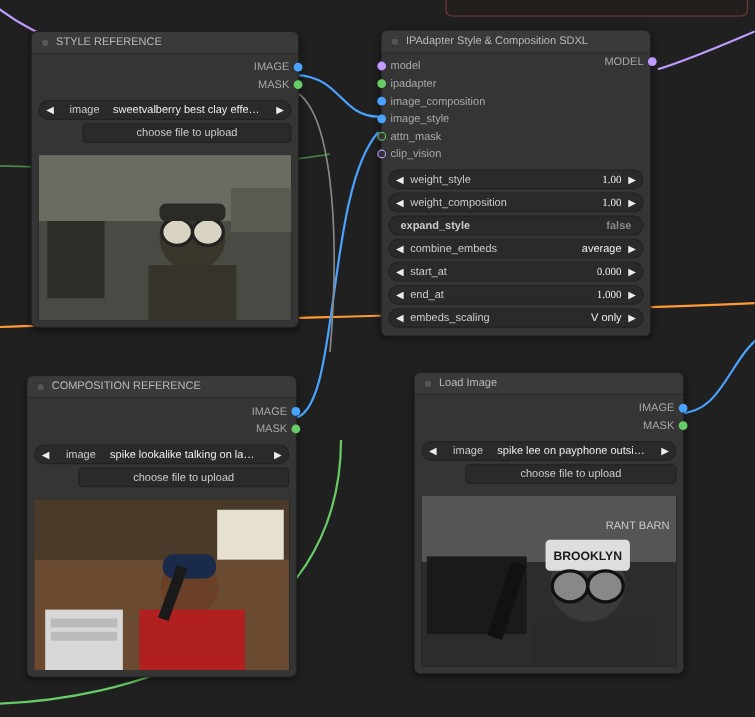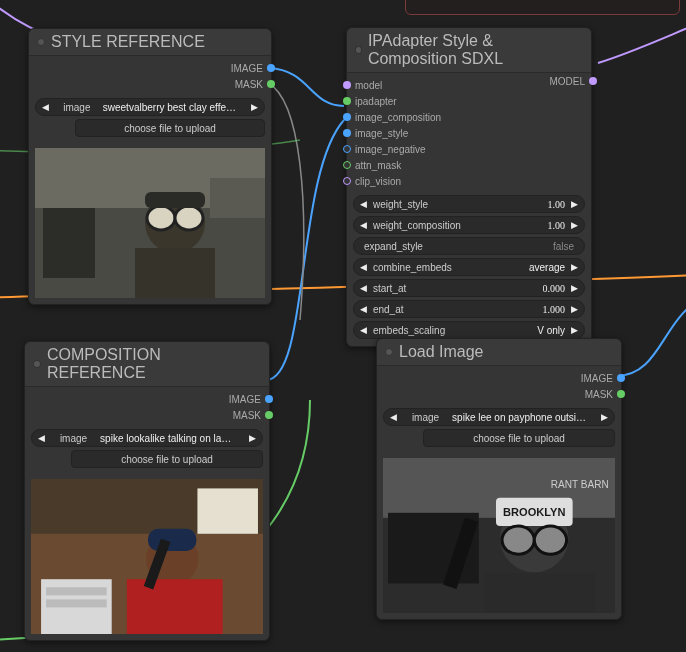--- a/index.html
+++ b/index.html
@@ -28,21 +28,21 @@
     box-shadow: 0 2px 6px rgba(0,0,0,0.5);
     z-index: 2;
   }
   .node-header {
     display: flex;
     align-items: center;
     padding: 4px 8px;
     background: #3a3a3a;
     border-radius: 6px 6px 0 0;
     border-bottom: 1px solid #2a2a2a;
-    font-size: 16px;
+    font-size: 10px;
     color: #bbb;
   }
   .collapse-dot {
     width: 8px; height: 8px;
     border-radius: 50%;
     background: #555;
     border: 1px solid #333;
     margin-right: 6px;
   }
   .ports {
@@ -82,20 +82,21 @@
     justify-content: space-between;
     padding: 0 2px;
   }
   .arrow { font-size: 9px; color: #eee; padding: 0 4px; cursor: pointer; }
   .widget .wlabel { flex: 0 0 auto; padding-left: 2px; white-space: nowrap; overflow: hidden; text-overflow: ellipsis; }
   .widget .wvalue { flex: 0 0 auto; padding-right: 2px; white-space: nowrap; overflow: hidden; text-overflow: ellipsis; color: #eee;}
   .widget.combo .wvalue { max-width: 140px; }
   .widget.text {
     justify-content: flex-start;
     padding: 0 6px;
+    font-weight: bold;
   }
   .widget.text .wvalue { color: #888; }
   .widget.btn {
     justify-content: center;
     color: #ccc;
     cursor: pointer;
     border-radius: 4px;
     margin-left: 40px;
   }
   .imgslot {
@@ -201,24 +202,20 @@
         <span class="port-dot" style="background:#66cc66"></span>
         <span class="port-label">ipadapter</span>
       </div>
     <div class="port-row in">
         <span class="port-dot" style="background:#4aa3ff"></span>
         <span class="port-label">image_composition</span>
       </div>
     <div class="port-row in">
         <span class="port-dot" style="background:#4aa3ff"></span>
         <span class="port-label">image_style</span>
-      </div>
-    <div class="port-row in">
-        <span class="port-dot" style="background:#333;border:1px solid #4aa3ff"></span>
-        <span class="port-label">image_negative</span>
       </div>
     <div class="port-row in">
         <span class="port-dot" style="background:#333;border:1px solid #66cc66"></span>
         <span class="port-label">attn_mask</span>
       </div>
     <div class="port-row in">
         <span class="port-dot" style="background:#333;border:1px solid #c09aff"></span>
         <span class="port-label">clip_vision</span>
       </div>
   </div>

